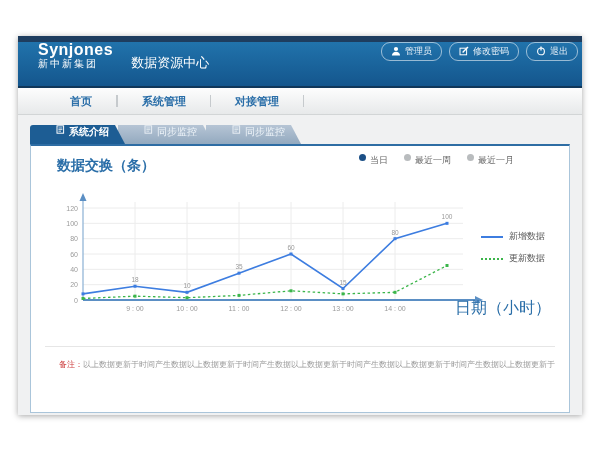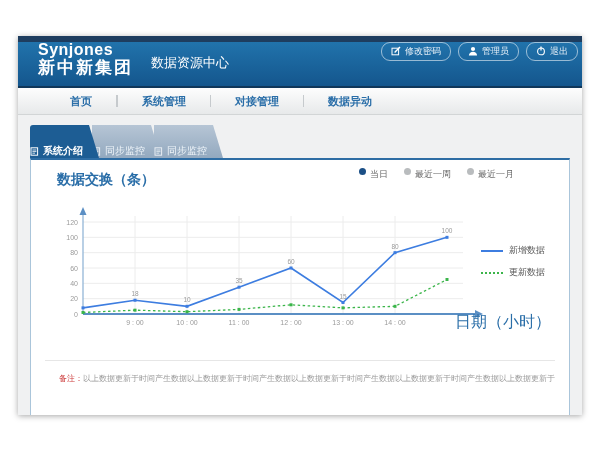--- a/index.html
+++ b/index.html
@@ -12,38 +12,38 @@
     background:#f0f1f2;box-shadow:0 1px 6px rgba(0,0,0,.35);overflow:hidden;
   }
   .topstrip{height:6px;background:#1e3d5f;}
   .hdr{
     height:46px;box-sizing:border-box;display:flex;align-items:flex-start;
     background:linear-gradient(#2173ac,#14568d);border-bottom:2px solid #10375a;
     padding:0 4px;
   }
   .logo{color:#fff;margin-left:16px;line-height:1.05;}
   .logo-en{font-size:16px;font-weight:bold;letter-spacing:.5px;}
-  .logo-cn{font-size:17px;font-weight:bold;letter-spacing:2px;}
+  .logo-cn{font-size:10px;font-weight:normal;letter-spacing:2px;}
   .app-title{color:#fff;font-size:13px;margin-left:18px;margin-top:12px;}
   .hdr-actions{margin-left:auto;display:flex;gap:7px;align-items:center;}
   .hbtn{
     display:flex;align-items:center;gap:4px;background:transparent;
     border:1px solid rgba(255,255,255,.55);border-radius:9px;color:#eaf2f9;
     font-size:9px;padding:2px 9px;cursor:pointer;font-family:inherit;
   }
   .nav{
     height:26px;background:linear-gradient(#fdfdfd,#e7e9ea);
     border-bottom:1px solid #d2d5d6;display:flex;align-items:center;padding-left:28px;
   }
   .nav-item{font-size:11px;font-weight:bold;color:#2a6ea8;padding:0 24px;line-height:26px;cursor:pointer;}
   .nav-sep{width:1px;height:12px;background:#c6cacd;}
   .content{padding:10px 12px 0;}
   .tabs{display:flex;position:relative;z-index:2;}
   .tab{
-    height:33px;display:flex;align-items:flex-end;gap:4px;padding:0 16px 0 0;
+    height:19px;display:flex;align-items:flex-start;gap:4px;padding:0 16px 0 26px;
     font-size:10px;color:#eef4f9;cursor:pointer;margin-right:-7px;
     background:linear-gradient(#b6c5d5,#93a9bf);
     clip-path:polygon(0 0,calc(100% - 10px) 0,100% 100%,0 100%);
   }
   .tab.active{
     background:#1d5d94;color:#fff;font-weight:bold;z-index:3;
     border-top-left-radius:3px;
   }
   .panel{
     position:relative;background:#fff;height:266px;
@@ -75,34 +75,34 @@
   <div class="hdr">
     <div class="logo">
       <div class="logo-en">Synjones</div>
       <div class="logo-cn">新中新集团</div>
     </div>
     <div class="app-title">数据资源中心</div>
     <div class="hdr-actions">
       <button class="hbtn">
         <span>
           <svg width="10" height="10" viewBox="0 0 10 10">
+              <circle cx="5" cy="3" r="2.1" fill="#fff"></circle>
+              <path d="M0.9 9.6 C0.9 6.9 3 5.7 5 5.7 C7 5.7 9.1 6.9 9.1 9.6 Z" fill="#fff"></path>
+            </svg>
+        </span>
+        <span>管理员</span>
+      </button>
+      <button class="hbtn">
+        <span>
+          <svg width="10" height="10" viewBox="0 0 10 10">
               <rect x="1" y="2.2" width="6.6" height="6.6" fill="none" stroke="#fff" stroke-width="1"></rect>
               <path d="M3.6 6.4 L9 0.9" stroke="#fff" stroke-width="1.4" fill="none"></path>
             </svg>
         </span>
         <span>修改密码</span>
-      </button>
-      <button class="hbtn">
-        <span>
-          <svg width="10" height="10" viewBox="0 0 10 10">
-              <circle cx="5" cy="3" r="2.1" fill="#fff"></circle>
-              <path d="M0.9 9.6 C0.9 6.9 3 5.7 5 5.7 C7 5.7 9.1 6.9 9.1 9.6 Z" fill="#fff"></path>
-            </svg>
-        </span>
-        <span>管理员</span>
       </button>
       <button class="hbtn">
         <span>
           <svg width="10" height="10" viewBox="0 0 10 10">
               <circle cx="5" cy="5.4" r="3.4" fill="none" stroke="#fff" stroke-width="1.1"></circle>
               <path d="M5 0.6 L5 4.4" stroke="#fff" stroke-width="1.3"></path>
             </svg>
         </span>
         <span>退出</span>
       </button>
@@ -110,21 +110,20 @@
   </div>
 
   <div class="nav" id="nav">
       <span class="nav-item">首页</span>
       <i class="nav-sep"></i>
       <i class="nav-sep"></i>
       <span class="nav-item">系统管理</span>
       <i class="nav-sep"></i>
       <span class="nav-item">对接管理</span>
       <i class="nav-sep"></i>
-      <span class="nav-item">数据异动</span>
     </div>
 
   <div class="content">
     <div class="tabs" id="tabs">
         <div class="tab active">
           <span><svg width="9" height="9" viewBox="0 0 9 9">
               <rect x="1" y="0.8" width="6.6" height="7.4" fill="none" stroke="#fff" stroke-width="1"></rect>
               <path d="M2.4 3 h4 M2.4 4.6 h4 M2.4 6.2 h2.6" stroke="#fff" stroke-width="0.8"></path>
             </svg></span>
           <span>系统介绍</span>

